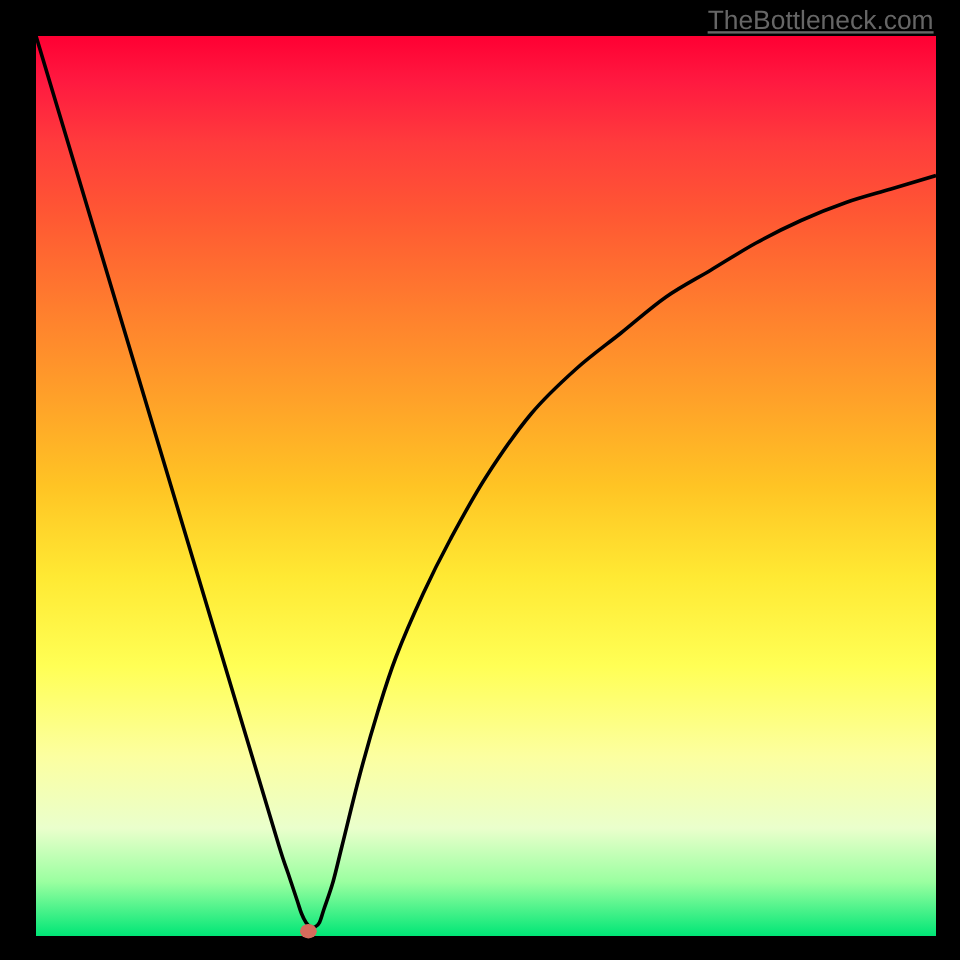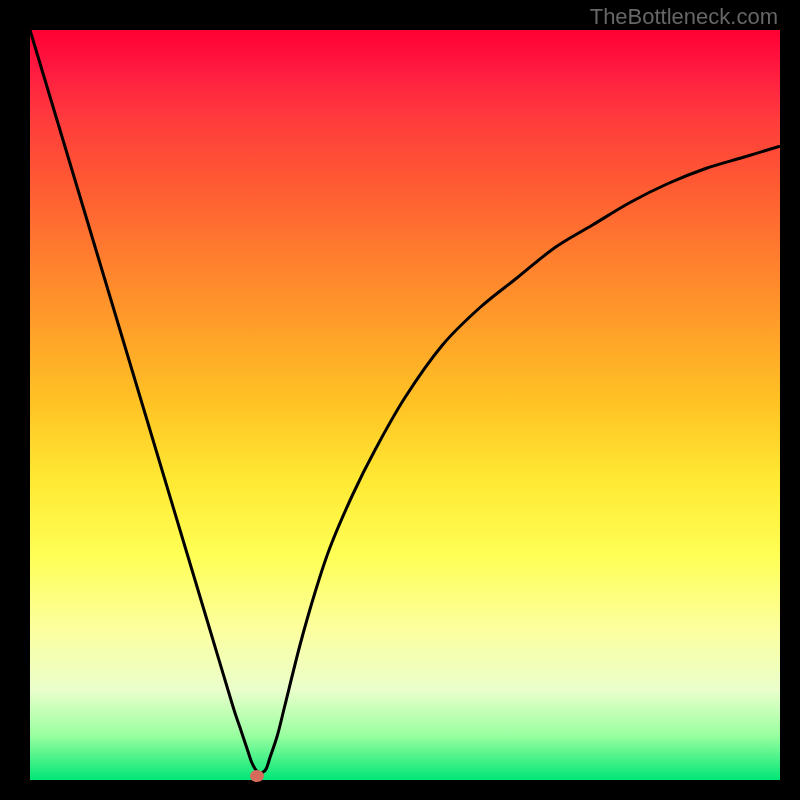--- a/index.html
+++ b/index.html
@@ -11,20 +11,21 @@
     position: relative;
     font-family: Arial, sans-serif;
   }
   .watermark {
     position: absolute;
     top: 4px;
     right: 22px;
     color: #666;
     font-size: 22px;
     z-index: 10;
+    text-decoration: underline;
   }
   .plot-area {
     position: absolute;
     left: 30px;
     top: 30px;
     width: 750px;
     height: 750px;
   }
   .gradient-bg {
     position: absolute;

